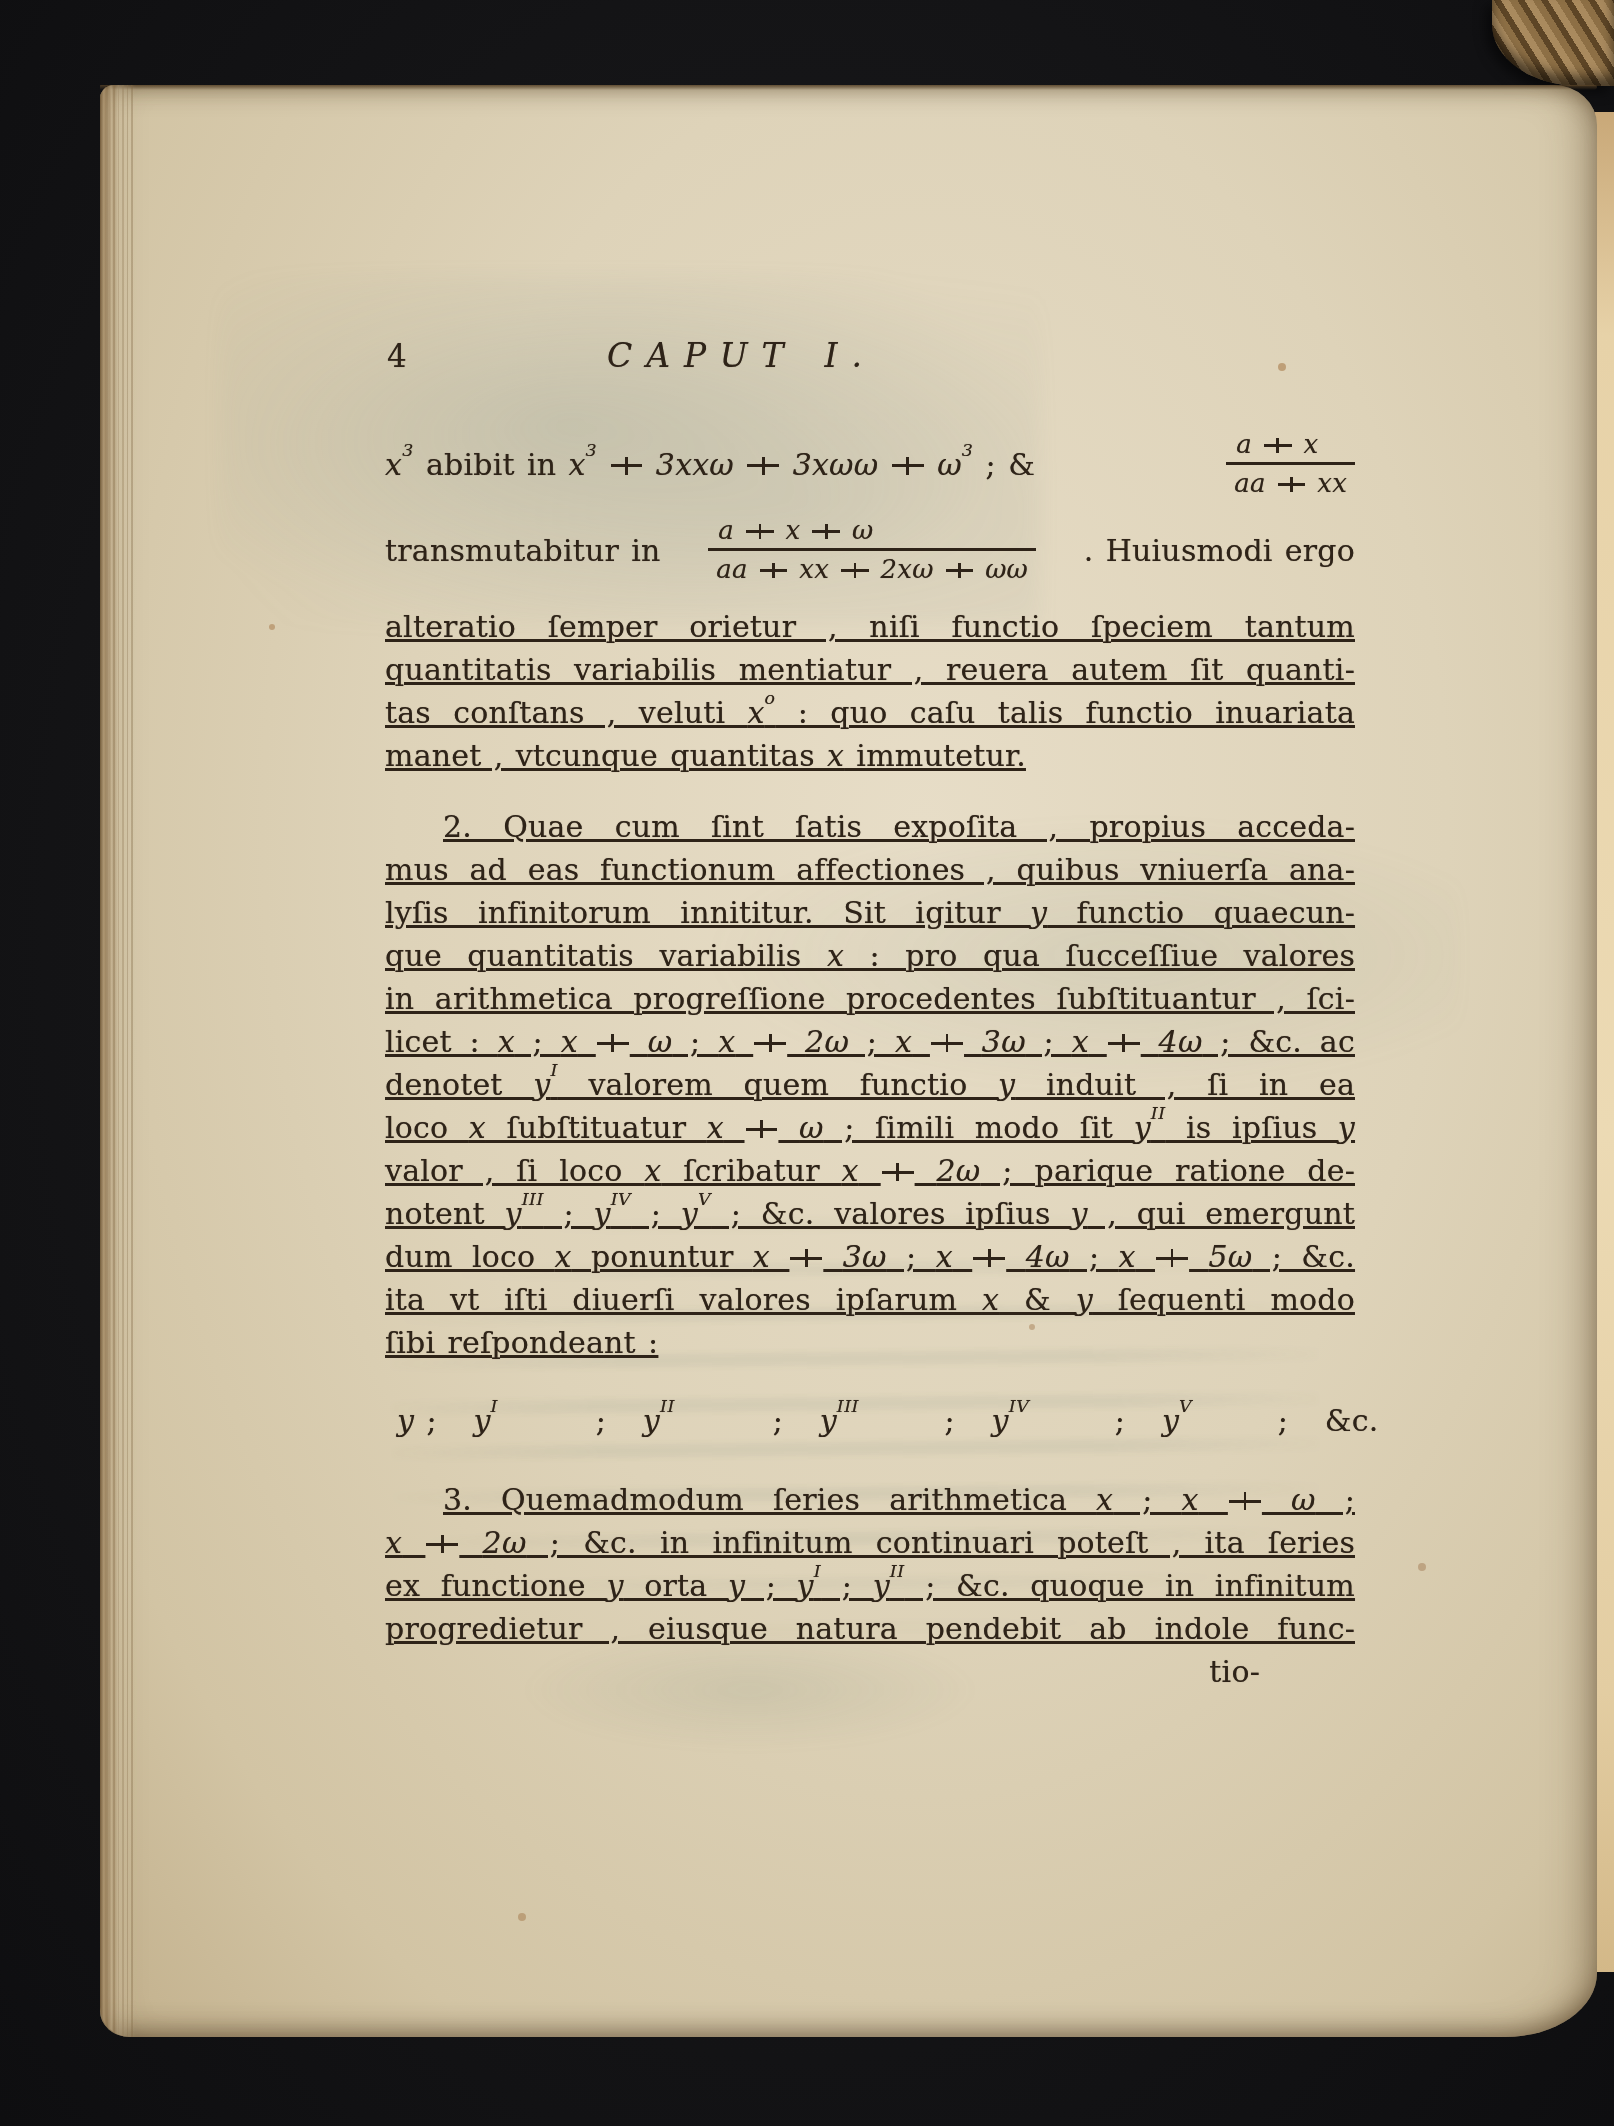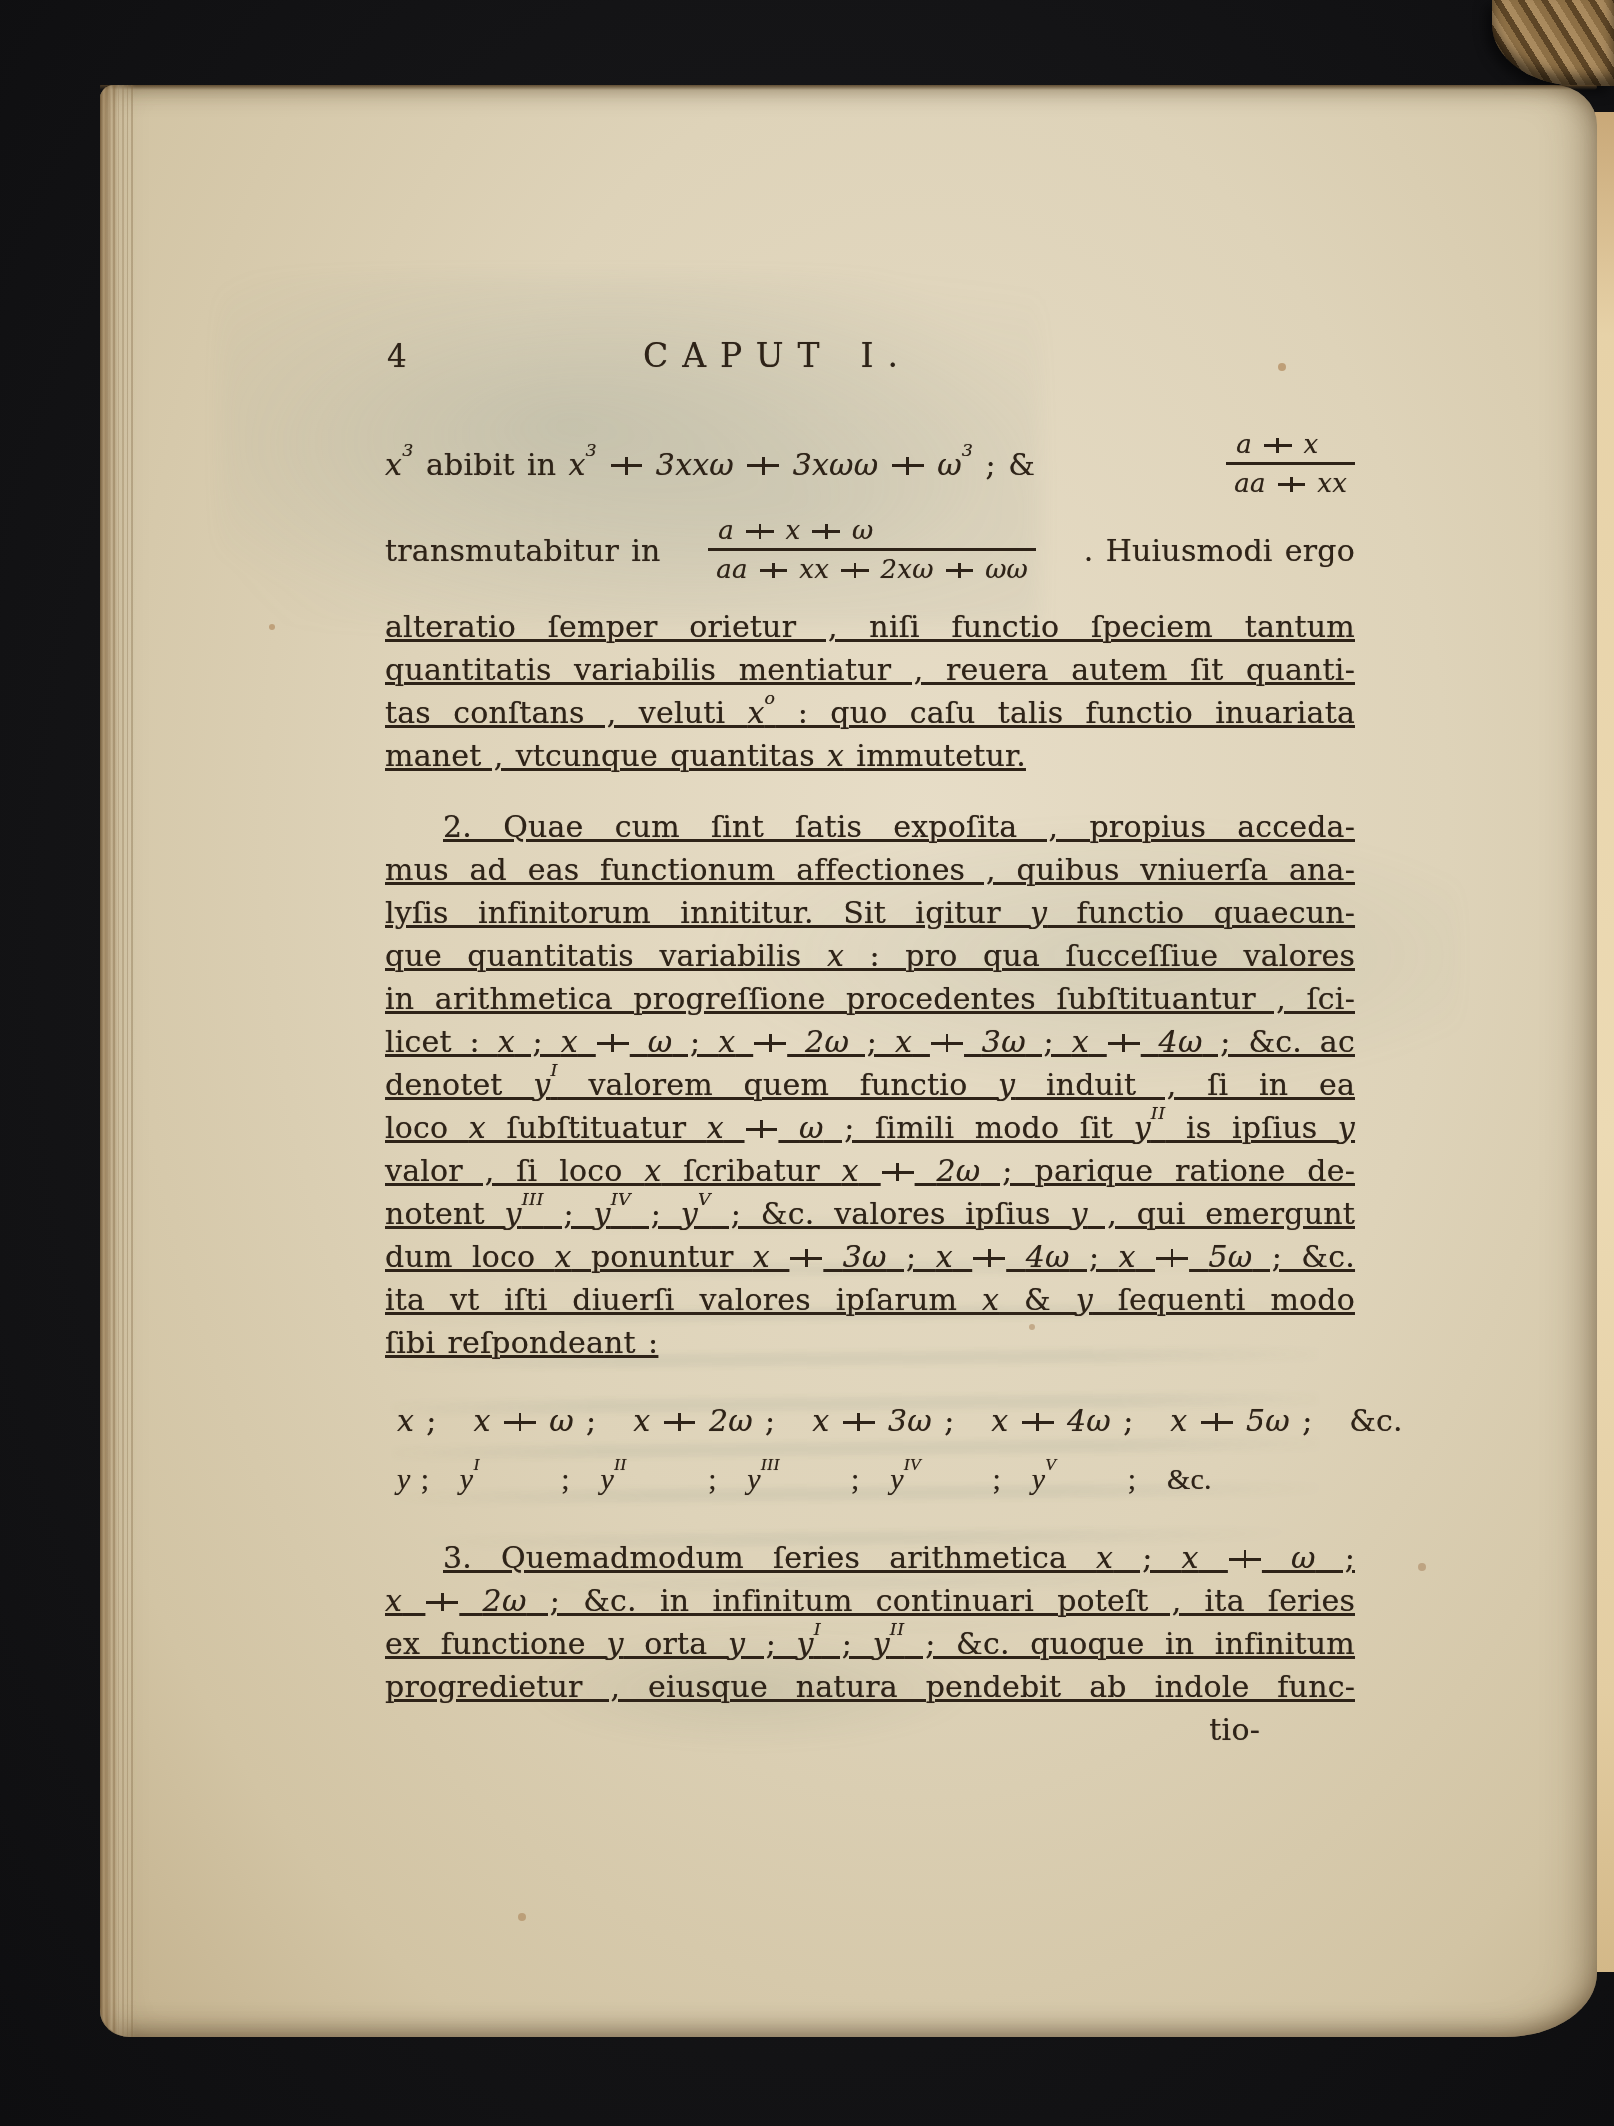--- a/index.html
+++ b/index.html
@@ -49,21 +49,21 @@
   .specks{position:absolute;left:0;top:0;width:4px;height:4px;border-radius:50%;background:rgba(150,95,40,.0);
     box-shadow:1180px 280px 0 2px rgba(150,95,40,.45), 170px 540px 0 1px rgba(150,95,40,.4),
                1320px 1480px 0 2px rgba(140,90,45,.35), 420px 1830px 0 2px rgba(150,100,50,.4),
                930px 1240px 0 1px rgba(140,90,40,.35);}
   
   .content{position:absolute;left:285px;top:0;width:970px;color:#2e2318;
     font-size:30px;letter-spacing:.2px;word-spacing:2.5px;
     text-shadow:0 0 .7px rgba(40,30,18,.55);}
   .headrow{position:relative;height:42px;margin-top:253px;}
   .pagenum{position:absolute;left:2px;top:0;font-size:31px;}
-  .chapter{position:absolute;left:222px;top:-2px;font-size:33px;letter-spacing:14px;margin-left:36px;}
+  .chapter{position:absolute;left:222px;top:-2px;font-style:italic;font-size:33px;letter-spacing:14px;}
   .mathrow{display:flex;justify-content:space-between;align-items:center;}
   .mathrow1{margin-top:47px;height:74px;}
   .mathrow2{height:94px;margin-top:2px;}
   .frac{display:inline-block;text-align:left;font-size:26px;line-height:31px;vertical-align:middle;}
   .frac .num{display:block;padding:0 10px 2px;}
   .frac .den{display:block;border-top:3px solid #2e2318;padding:3px 8px 0;}
   .ln{height:43px;line-height:43px;white-space:nowrap;}
   .justify{text-align:justify;text-align-last:justify;}
   .para{margin-top:8px;text-decoration:underline;}
   .para-2{margin-top:28px;}
@@ -135,21 +135,20 @@
           <div class="ln t justify">licet : <i>x</i> ; <i>x</i> <span class="plus"></span> <i>ω</i> ; <i>x</i> <span class="plus"></span> <i>2ω</i> ; <i>x</i> <span class="plus"></span> <i>3ω</i> ; <i>x</i> <span class="plus"></span> <i>4ω</i> ; &amp;c. ac</div>
           <div class="ln t justify">denotet <i>y<sup>I</sup></i> valorem quem functio <i>y</i> induit , ſi in ea</div>
           <div class="ln t justify">loco <i>x</i> ſubſtituatur <i>x</i> <span class="plus"></span> <i>ω</i> ; ſimili modo ſit <i>y<sup>II</sup></i> is ipſius <i>y</i></div>
           <div class="ln t justify">valor , ſi loco <i>x</i> ſcribatur <i>x</i> <span class="plus"></span> <i>2ω</i> ; parique ratione de-</div>
           <div class="ln t justify">notent <i>y<sup>III</sup></i> ; <i>y<sup>IV</sup></i> ; <i>y<sup>V</sup></i> ; &amp;c. valores ipſius <i>y</i> , qui emergunt</div>
           <div class="ln t justify">dum loco <i>x</i> ponuntur <i>x</i> <span class="plus"></span> <i>3ω</i> ; <i>x</i> <span class="plus"></span> <i>4ω</i> ; <i>x</i> <span class="plus"></span> <i>5ω</i> ; &amp;c.</div>
           <div class="ln t justify">ita vt iſti diuerſi valores ipſarum <i>x</i> &amp; <i>y</i> ſequenti modo</div>
           <div class="ln t">ſibi reſpondeant :</div>
         </div>
 
-      <div class="series t"><i>x</i> ;   <i>x</i> <span class="plus"></span> <i>ω</i> ;   <i>x</i> <span class="plus"></span> <i>2ω</i> ;   <i>x</i> <span class="plus"></span> <i>3ω</i> ;   <i>x</i> <span class="plus"></span> <i>4ω</i> ;   <i>x</i> <span class="plus"></span> <i>5ω</i> ;   &amp;c.</div>
       <div class="series t"><i>y</i> ;   <i>y<sup>I</sup></i>        ;   <i>y<sup>II</sup></i>        ;   <i>y<sup>III</sup></i>       ;   <i>y<sup>IV</sup></i>       ;   <i>y<sup>V</sup></i>       ;   &amp;c.</div>
 
       <div class="para para-3 indented">
           <div class="ln t justify">3.  Quemadmodum ſeries arithmetica <i>x</i> ;  <i>x</i> <span class="plus"></span> <i>ω</i> ;</div>
           <div class="ln t justify"><i>x</i> <span class="plus"></span> <i>2ω</i> ; &amp;c. in infinitum continuari poteſt ,  ita ſeries</div>
           <div class="ln t justify">ex functione <i>y</i> orta <i>y</i> ; <i>y<sup>I</sup></i> ; <i>y<sup>II</sup></i> ; &amp;c. quoque in infinitum</div>
           <div class="ln t justify">progredietur ,  eiusque natura pendebit ab indole func-</div>
         </div>
 
       <div class="catchword t">tio-</div>

